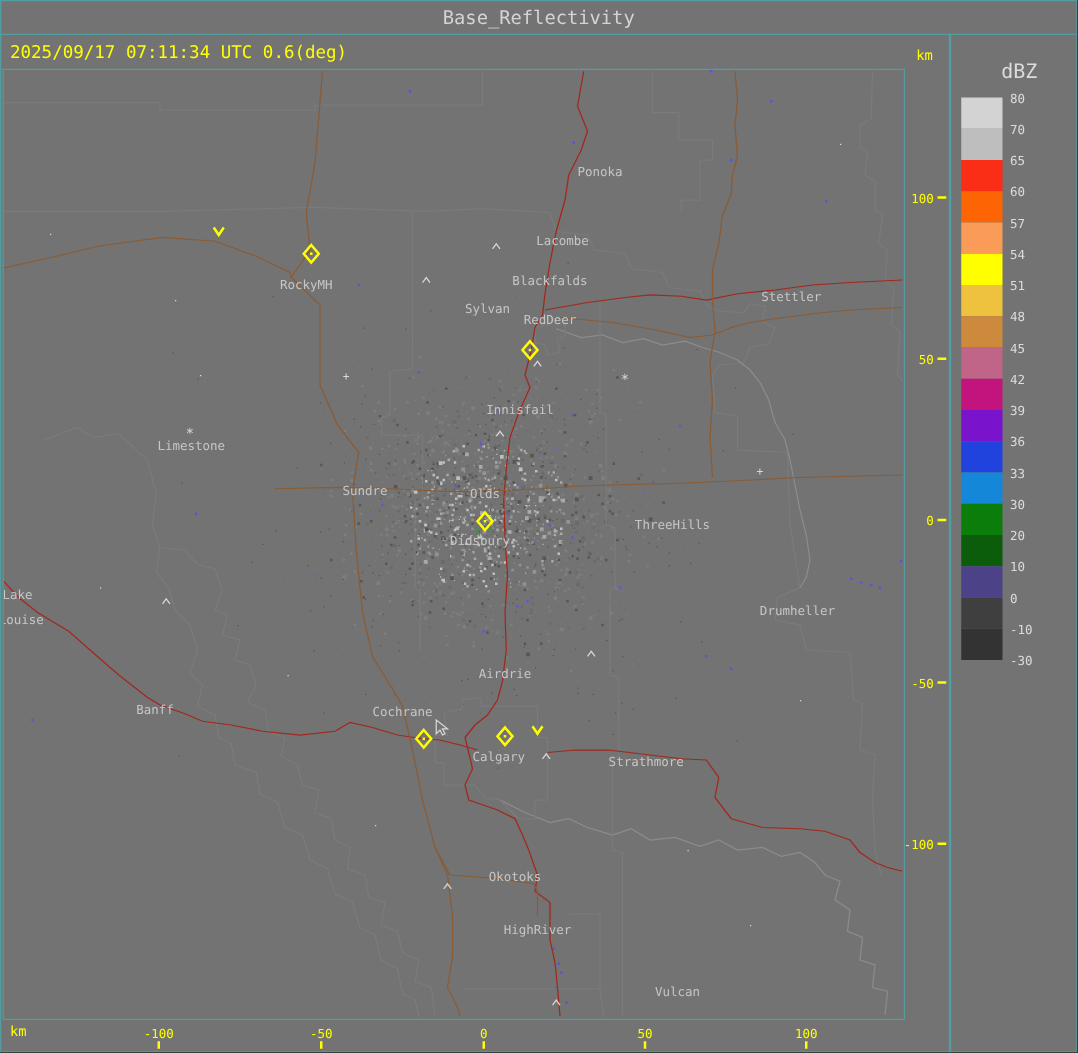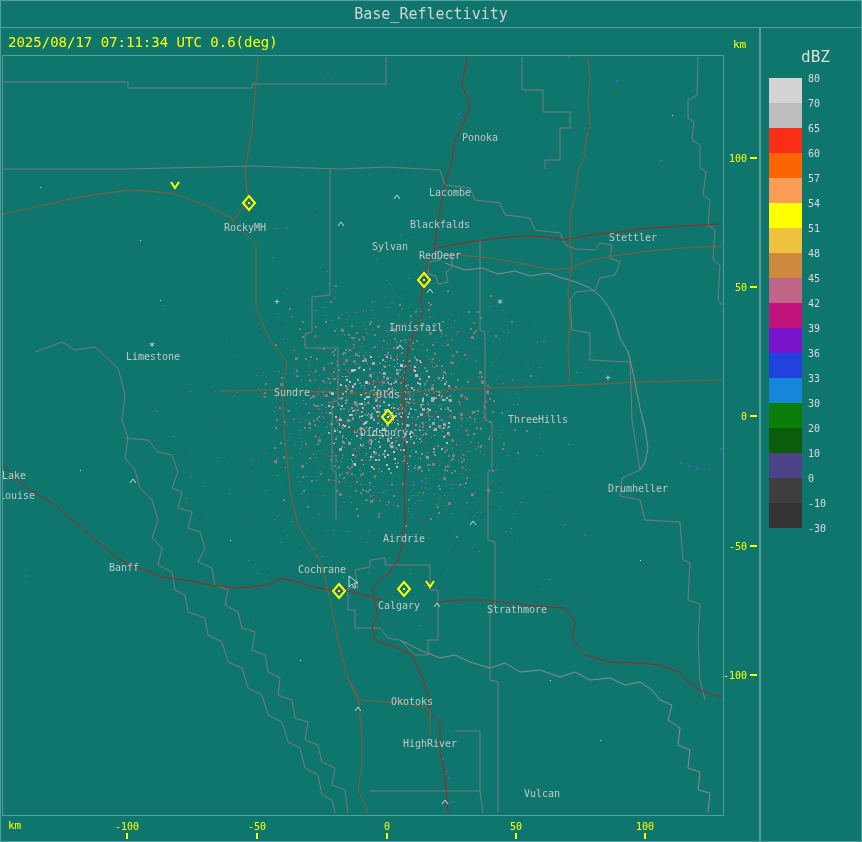--- a/index.html
+++ b/index.html
@@ -1,16 +1,16 @@
 <!DOCTYPE html>
 <html><head>
 <meta charset="utf-8">
 <style>
   html,body{margin:0;padding:0;background:#000;}
-  #window{position:relative;width:862px;height:842px;background:#0f766e;overflow:hidden;
+  #window{position:relative;width:862px;height:842px;background:#737373;overflow:hidden;
           font-family:"DejaVu Sans Mono",monospace;}
   .teal-border{position:absolute;left:0;top:0;width:860px;height:840px;border:1px solid #539da0;}
   .hline-top{position:absolute;left:0;top:27px;width:862px;height:1px;background:#539da0;}
   .plot-border{position:absolute;left:2px;top:55px;width:720px;height:759px;border:1px solid #539da0;}
   .vline-panel{position:absolute;left:759px;top:27px;width:2px;height:815px;background:#539da0;}
   .title-bar{position:absolute;left:0;top:0;width:862px;height:27px;display:flex;
              align-items:center;justify-content:center;color:#d4d4d4;font-size:15px;}
   .timestamp{position:absolute;left:8px;top:34px;color:#ffff00;font-size:14px;white-space:pre;}
   .km-right{position:absolute;left:733px;top:38px;color:#ffff00;font-size:11px;}
   .km-bottom{position:absolute;left:8px;top:819px;color:#ffff00;font-size:11px;}
@@ -22,21 +22,21 @@
   .cbarlbl{fill:#dcdcdc;font-size:10px;}
 </style>
 </head>
 <body>
 
 <div id="window">
   <div class="title-bar">
     <span>Base_Reflectivity</span>
   </div>
   <div class="hline-top"></div>
-  <span class="timestamp">2025/08/17 07:11:34 UTC 0.6(deg)</span>
+  <span class="timestamp">2025/09/17 07:11:34 UTC 0.6(deg)</span>
   <span class="km-right">km</span>
   <span class="km-bottom">km</span>
   <span class="dbz-title">dBZ</span>
 
   <svg id="mapsvg" width="862" height="842">
     <defs>
         <clipPath id="plotclip">
           <rect x="3" y="56" width="719" height="758"></rect>
         </clipPath>
       </defs>

